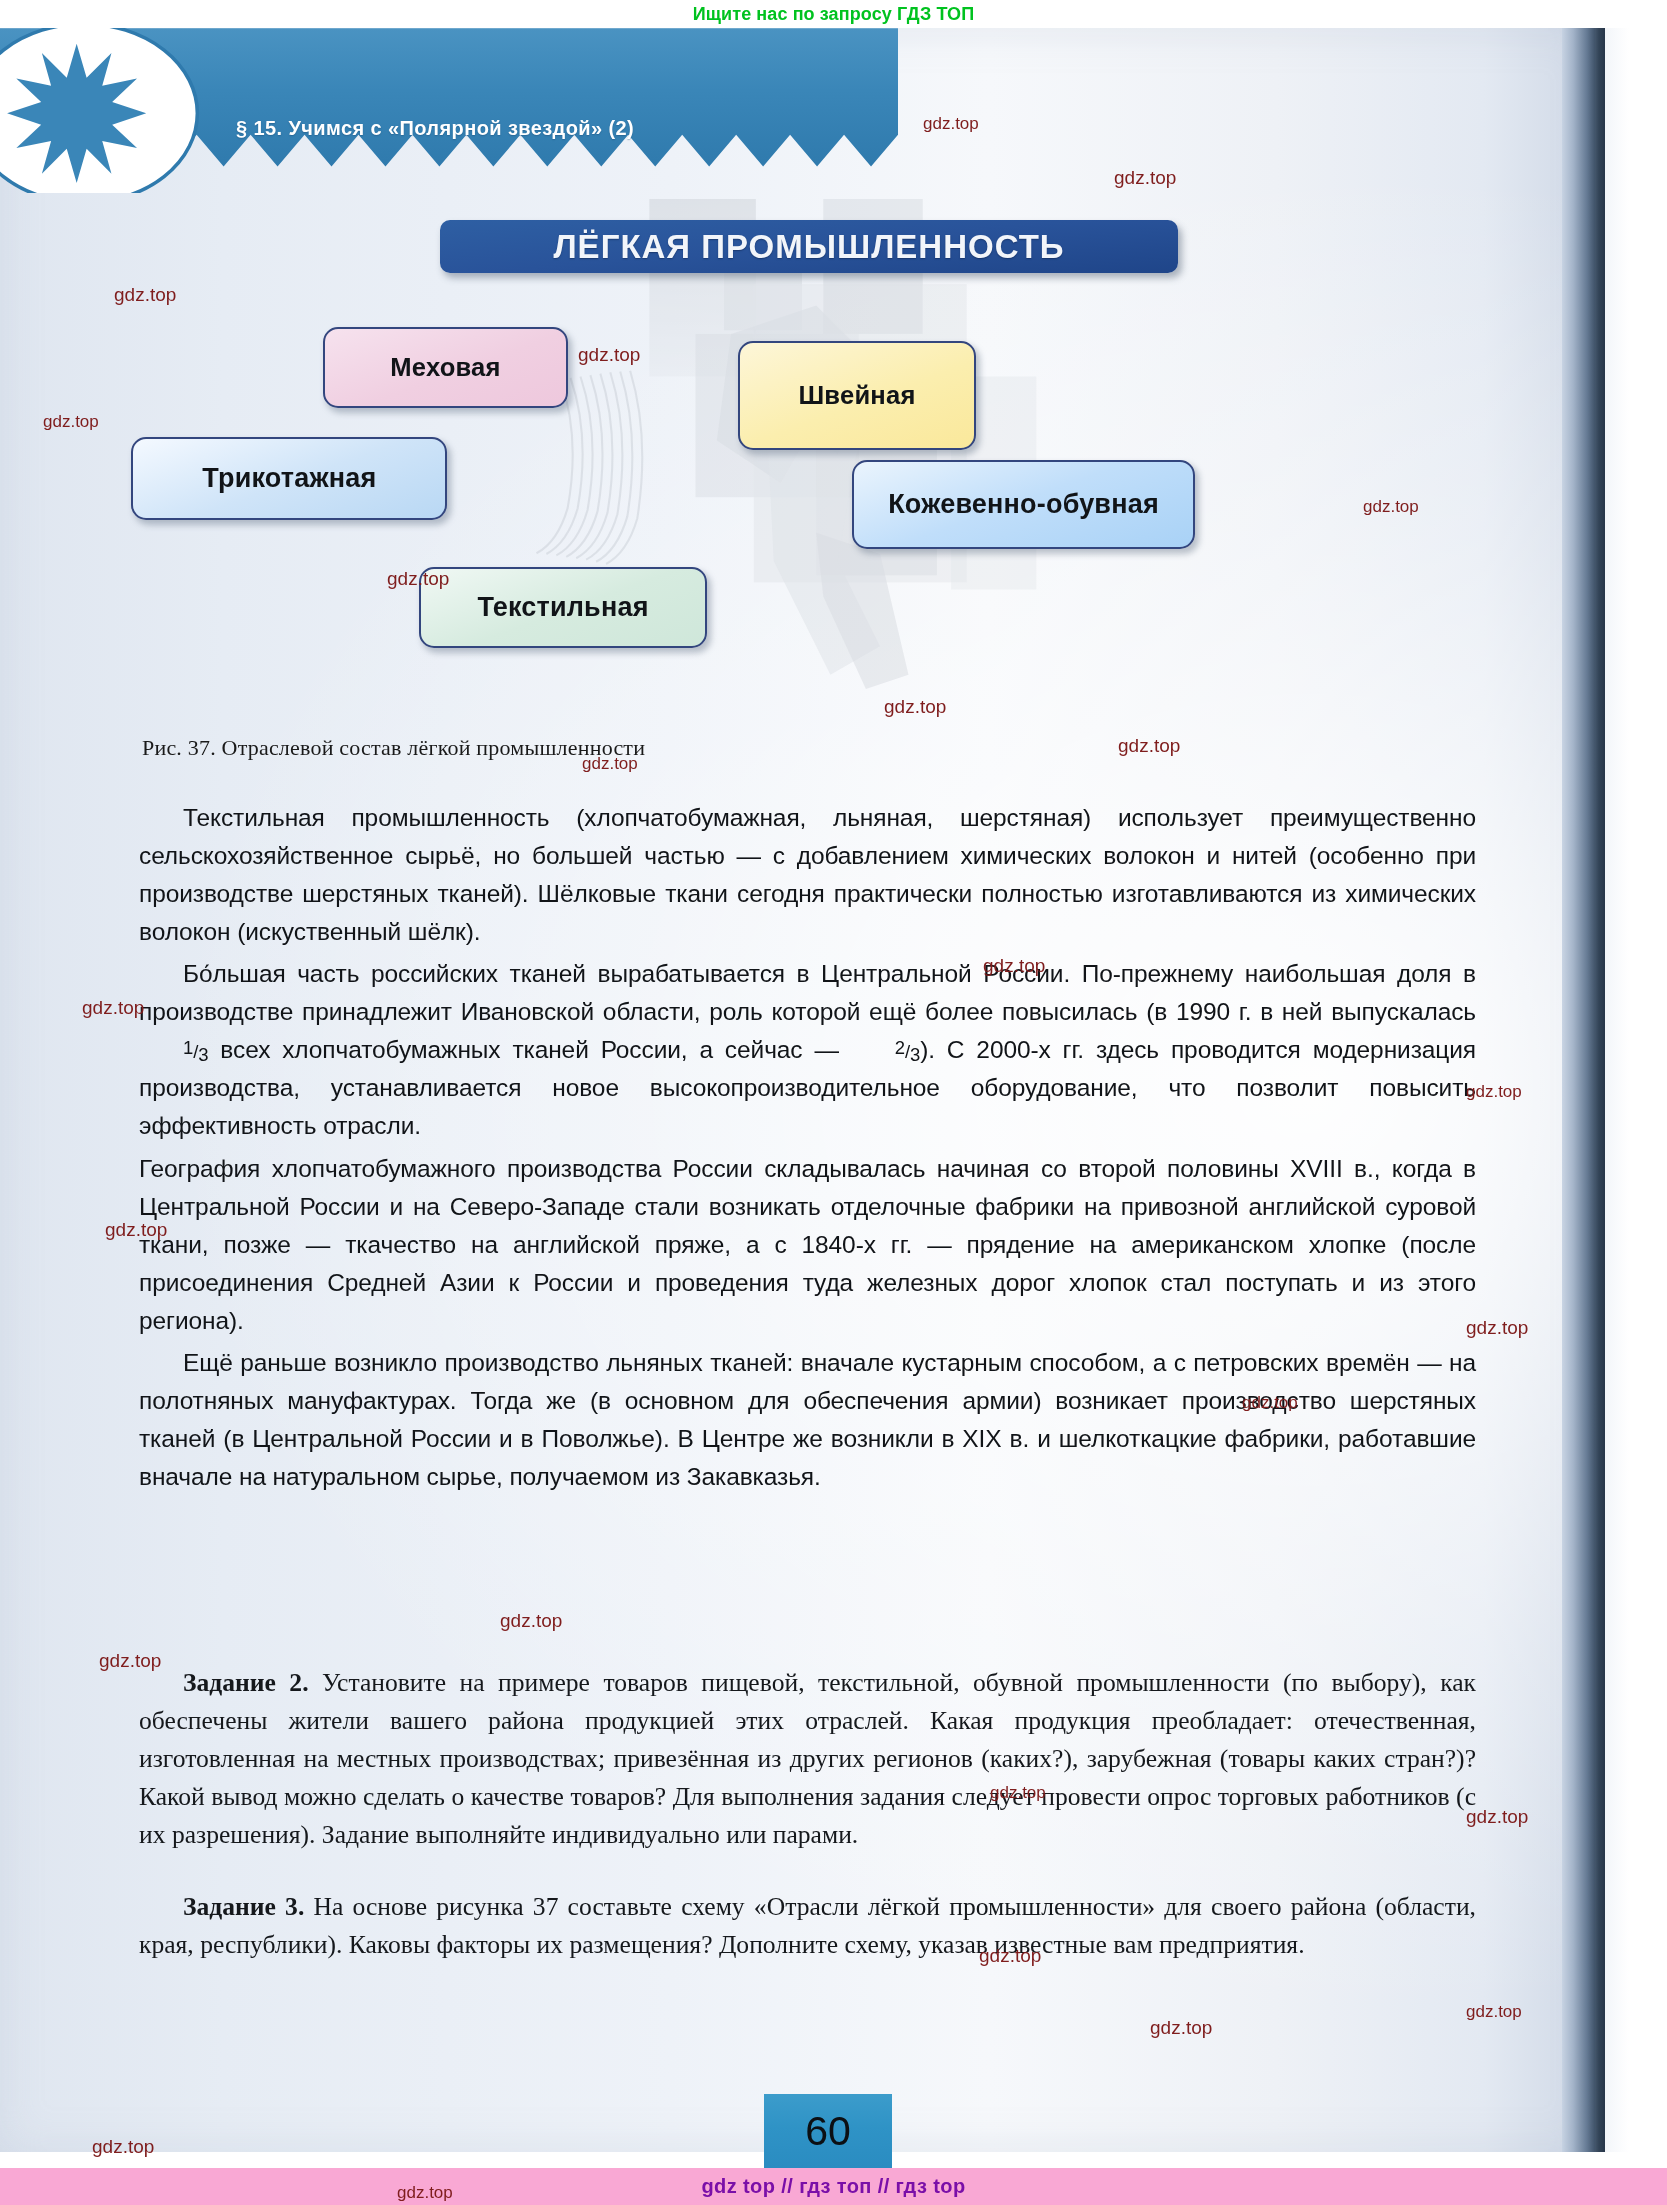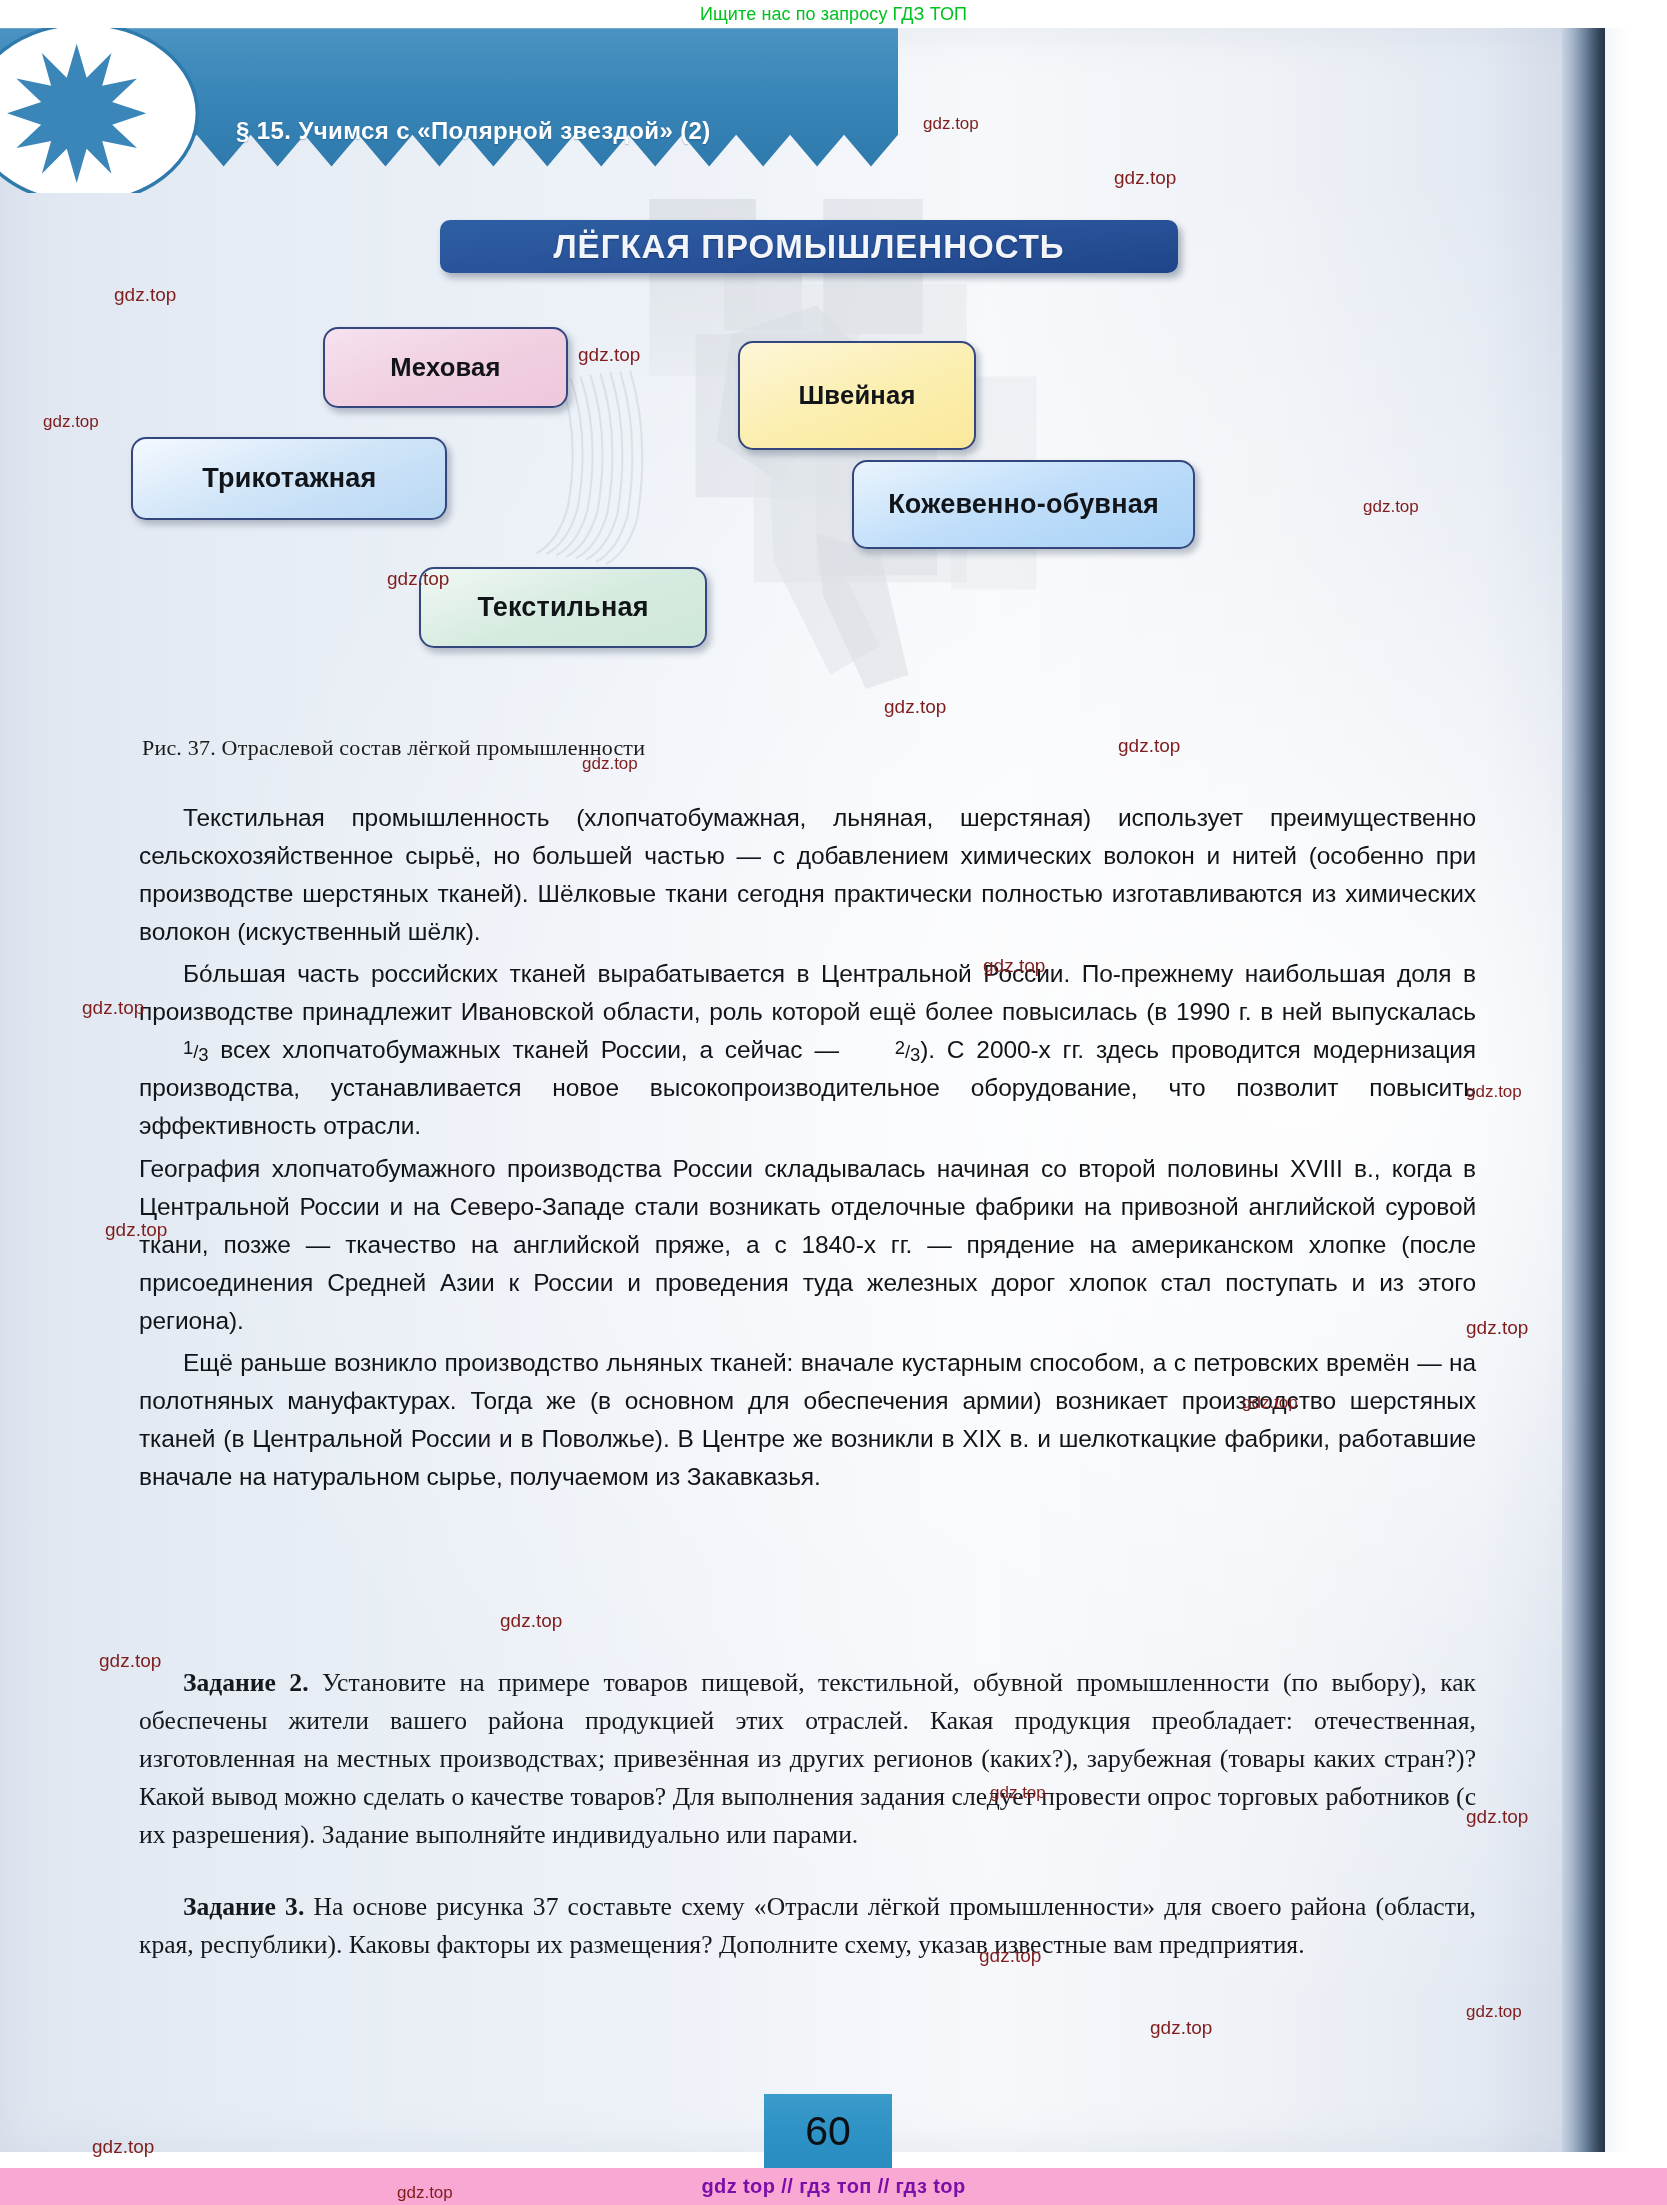--- a/index.html
+++ b/index.html
@@ -29,33 +29,33 @@
     position:absolute;left:1603px;top:28px;width:65px;height:2124px;
     background:linear-gradient(90deg,#f2f5f9 0%,#ffffff 40%,#ffffff 100%);
   }
 
   
   #promo{
     position:absolute;left:0;top:0;width:1667px;height:28px;
     background:#ffffff;display:flex;align-items:center;justify-content:center;
   }
   #promo span{
-    color:#00c21f;font-size:18px;font-weight:400;letter-spacing:0.1px;
+    color:#00c21f;font-size:18px;font-weight:700;letter-spacing:0.1px;
     font-family:"Liberation Sans", sans-serif;
   }
 
   
   #header{
     position:absolute;left:0;top:28px;width:898px;height:158px;
     overflow:visible;
   }
   #header svg{display:block;}
   #chapter-title{
     position:absolute;left:236px;top:89px;
-    color:#ffffff;font-size:24px;font-weight:700;
+    color:#ffffff;font-size:20px;font-weight:700;
     letter-spacing:0.4px;white-space:nowrap;
     font-family:"Liberation Sans", sans-serif;
     text-shadow:0 0.7px 1.4px rgba(20,60,100,.35);
   }
 
   
   #diagram{
     position:absolute;left:142px;top:206px;width:1278px;height:518px;
   }
   

